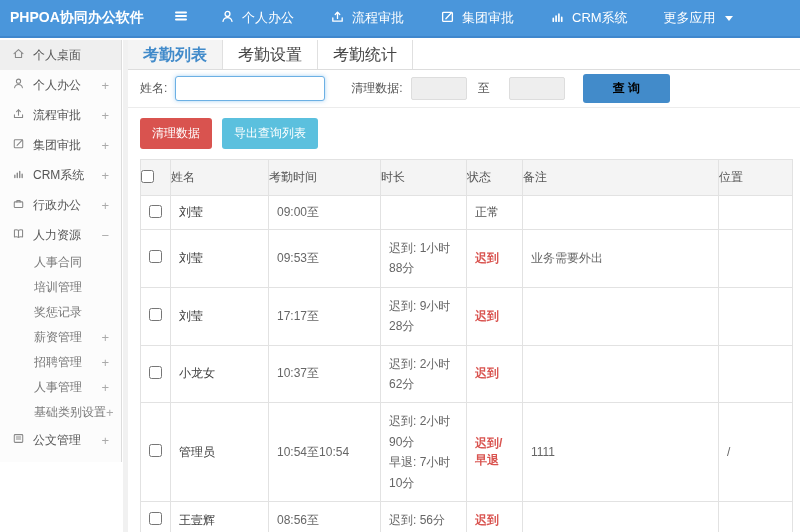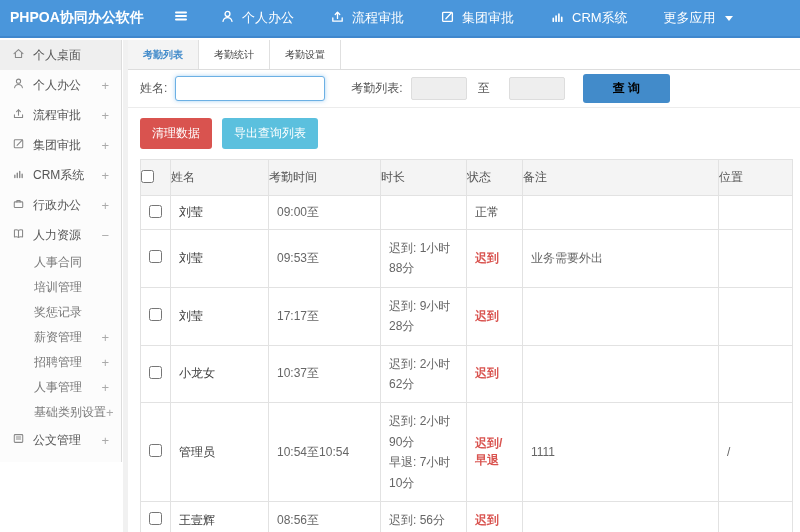--- a/index.html
+++ b/index.html
@@ -22,21 +22,21 @@
     font-size:12px; color:#555; cursor:pointer; white-space:nowrap; }
   .side-item.active { background:#efefef; }
   .side-item .lbl { margin-left:8px; }
   .expand { margin-left:auto; color:#aaa; font-size:13px; }
   .sub-item { height:25px; display:flex; align-items:center; padding:0 12px 0 34px;
     font-size:12px; color:#777; cursor:pointer; white-space:nowrap; }
   
   .main { position:absolute; top:40px; left:123px; width:677px; height:492px;
     background:#fff; border-left:5px solid #f1f1f1; overflow:hidden; }
   .tabs { height:30px; display:flex; border-bottom:1px solid #ddd; background:#fff; }
-  .tab { padding:0 15px; line-height:29px; font-size:10px; color:#444;
+  .tab { padding:0 15px; line-height:29px; font-size:16px; color:#444;
     border-right:1px solid #e0e0e0; cursor:pointer; background:#fff; }
   .tab.active { color:#428bca; background:#f4f4f4; font-weight:bold; }
   .filter { height:38px; display:flex; align-items:center; padding:0 12px;
     font-size:12px; color:#555; border-bottom:1px solid #ececec; }
   .name-input { width:150px; height:25px; border:1px solid #6cb0e4; border-radius:3px;
     margin-left:8px; padding:0 6px; font-size:12px; outline:none;
     box-shadow:0 0 4px rgba(82,168,236,.5); }
   .date-label { margin-left:26px; }
   .date-input { width:56px; height:23px; background:#eee; border:1px solid #ddd;
     border-radius:2px; margin-left:8px; font-size:12px; padding:0 4px; color:#555; }
@@ -249,28 +249,28 @@
     </span>
     <span class="lbl">档案管理</span>
     <span class="expand">+</span>
   </div>
 
 </div>
 
 <div class="main">
   <div class="tabs">
     <div class="tab active">考勤列表</div>
+    <div class="tab">考勤设置</div>
     <div class="tab">考勤统计</div>
-    <div class="tab">考勤设置</div>
   </div>
 
   <div class="filter">
     <span>姓名:</span>
     <input class="name-input" type="text" style="">
-    <span class="date-label">考勤列表:</span>
+    <span class="date-label">清理数据:</span>
     <input class="date-input" type="text" style="">
     <span class="to">至</span>
     <input class="date-input" type="text" style="">
     <button class="search-btn">查 询</button>
   </div>
 
   <div class="toolbar">
     <button class="btn btn-danger">清理数据</button>
     <button class="btn btn-info">导出查询列表</button>
   </div>

